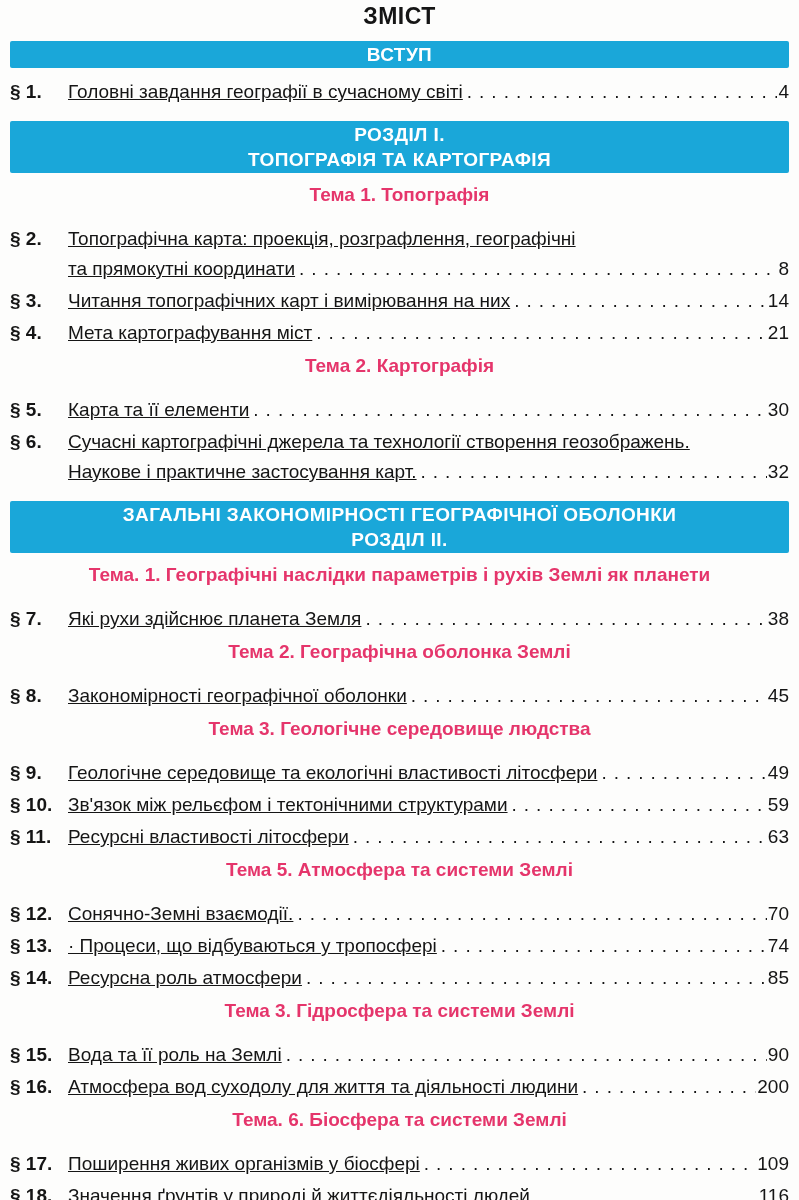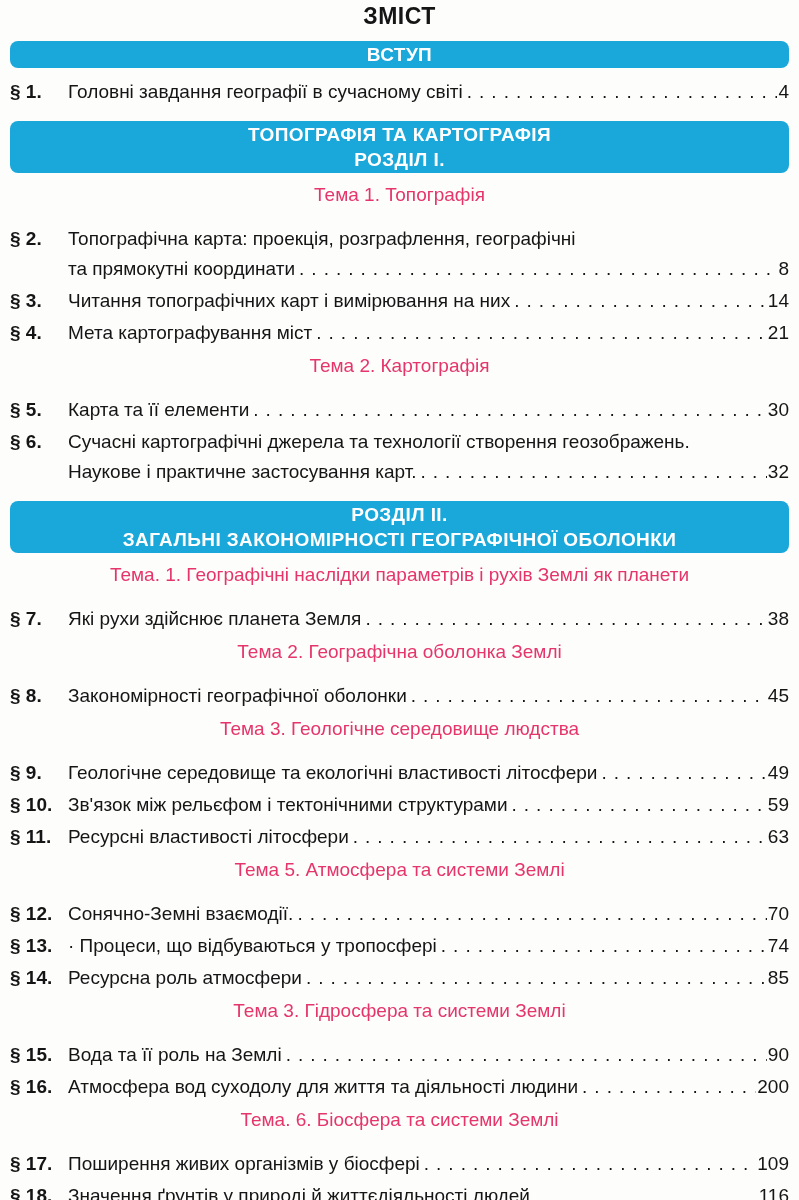--- a/index.html
+++ b/index.html
@@ -18,40 +18,40 @@
     font-family:"Liberation Sans","DejaVu Sans",sans-serif;
     padding:2px 10px 0 10px;
   }
   .doc-title{
     text-align:center;font-weight:700;font-size:23px;line-height:24px;
     margin:2px 0 12px 0;letter-spacing:.5px;
   }
   .banner{
     background:var(--banner-bg);color:var(--banner-fg);
     text-align:center;font-weight:700;font-size:19px;line-height:25px;
-    letter-spacing:.4px;border-radius:8px;
+    letter-spacing:.4px;border-radius:2px;
     padding:1px 6px;margin-top:13px;
   }
   .entry + .banner{margin-top:14px;}
   .theme{
-    color:var(--theme-fg);text-align:center;font-weight:400;
+    color:var(--theme-fg);text-align:center;font-weight:700;
     font-size:19px;line-height:22px;margin-top:7px;
   }
   .banner + .theme{margin-top:11px;}
   .entry{
     display:flex;align-items:flex-start;
     font-size:19px;line-height:30px;margin-top:2px;
   }
   .theme + .entry{margin-top:18px;}
   .banner + .entry{margin-top:9px;}
   .num{flex:0 0 58px;font-weight:700;white-space:nowrap;}
   .body{flex:1 1 auto;min-width:0;}
   .eline{white-space:nowrap;}
   .eline.last{display:flex;align-items:baseline;}
-  .etext{flex:0 0 auto;white-space:nowrap;}
+  .etext{flex:0 0 auto;white-space:nowrap;text-decoration:underline;}
   .dots{
     flex:1 1 auto;min-width:0;overflow:hidden;white-space:nowrap;
     margin:0 1px 0 4px;
   }
   .dots::after{
     content:"........................................................................................................................";
     letter-spacing:7px;
   }
   .epage{flex:0 0 auto;text-align:right;}
 </style>
@@ -68,22 +68,22 @@
         <span class="num">§ 1.</span>
         <div class="body">
           <div class="eline last">
             <span class="etext">Головні завдання географії в сучасному світі</span>
             <span class="dots"></span>
             <span class="epage">4</span>
           </div>
         </div>
       </div>
       <div class="banner">
+        <div class="banner-line">РОЗДІЛ І.</div>
         <div class="banner-line">ТОПОГРАФІЯ ТА КАРТОГРАФІЯ</div>
-        <div class="banner-line">РОЗДІЛ І.</div>
       </div>
       <div class="theme">Тема 1. Топографія</div>
       <div class="entry">
         <span class="num">§ 2.</span>
         <div class="body">
           <div class="eline"><span class="etext">Топографічна карта: проекція, розграфлення, географічні</span></div>
           <div class="eline last">
             <span class="etext">та прямокутні координати</span>
             <span class="dots"></span>
             <span class="epage">8</span>
@@ -126,22 +126,22 @@
         <div class="body">
           <div class="eline"><span class="etext">Сучасні картографічні джерела та технології створення геозображень.</span></div>
           <div class="eline last">
             <span class="etext">Наукове і практичне застосування карт.</span>
             <span class="dots"></span>
             <span class="epage">32</span>
           </div>
         </div>
       </div>
       <div class="banner">
+        <div class="banner-line">ЗАГАЛЬНІ ЗАКОНОМІРНОСТІ ГЕОГРАФІЧНОЇ ОБОЛОНКИ</div>
         <div class="banner-line">РОЗДІЛ ІІ.</div>
-        <div class="banner-line">ЗАГАЛЬНІ ЗАКОНОМІРНОСТІ ГЕОГРАФІЧНОЇ ОБОЛОНКИ</div>
       </div>
       <div class="theme">Тема. 1. Географічні наслідки параметрів і рухів Землі як планети</div>
       <div class="entry">
         <span class="num">§ 7.</span>
         <div class="body">
           <div class="eline last">
             <span class="etext">Які рухи здійснює планета Земля</span>
             <span class="dots"></span>
             <span class="epage">38</span>
           </div>

